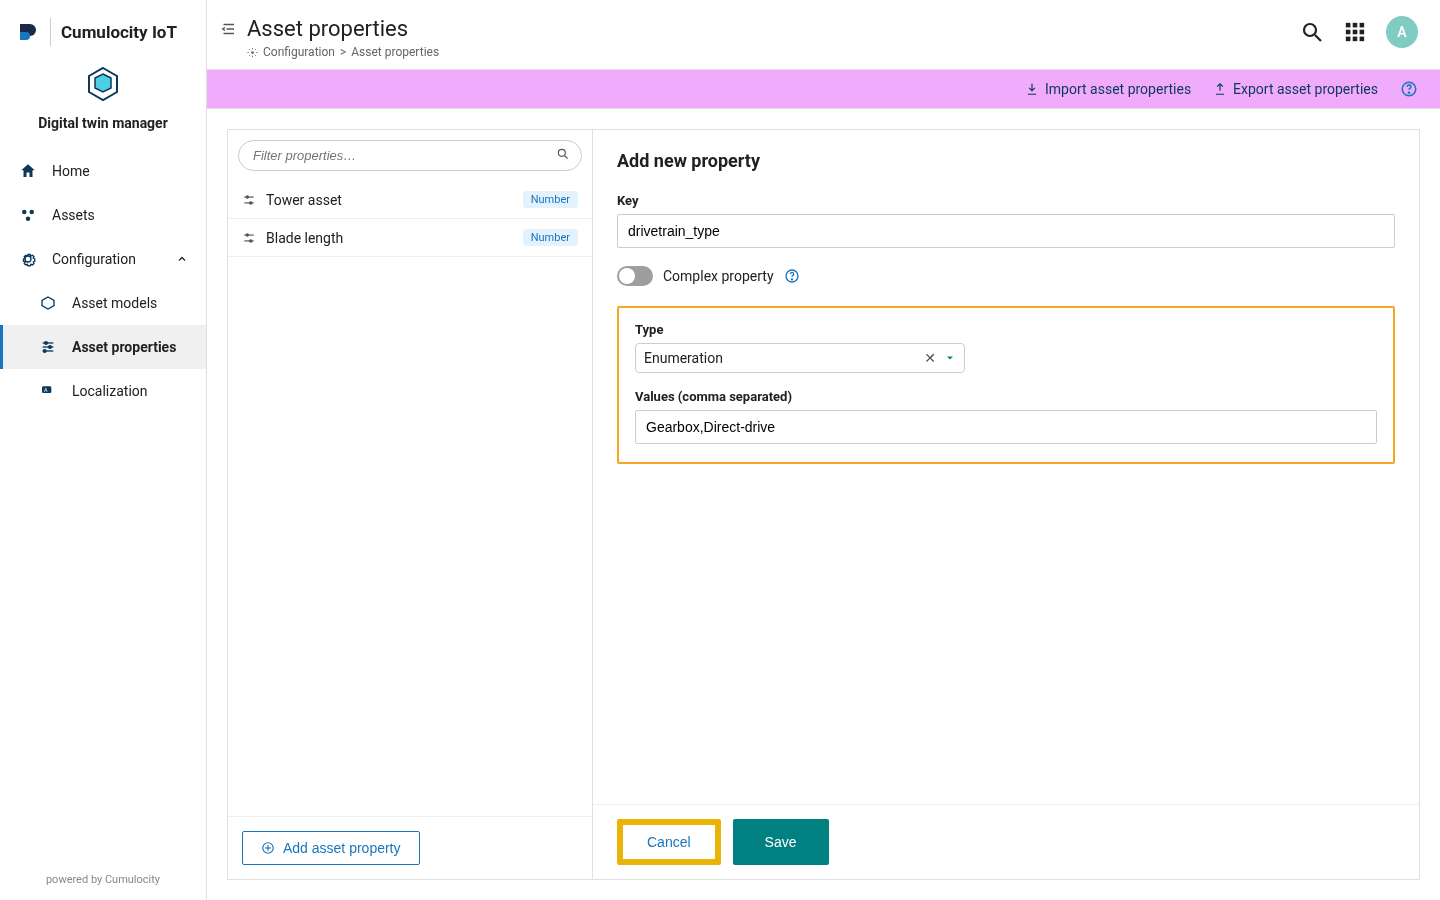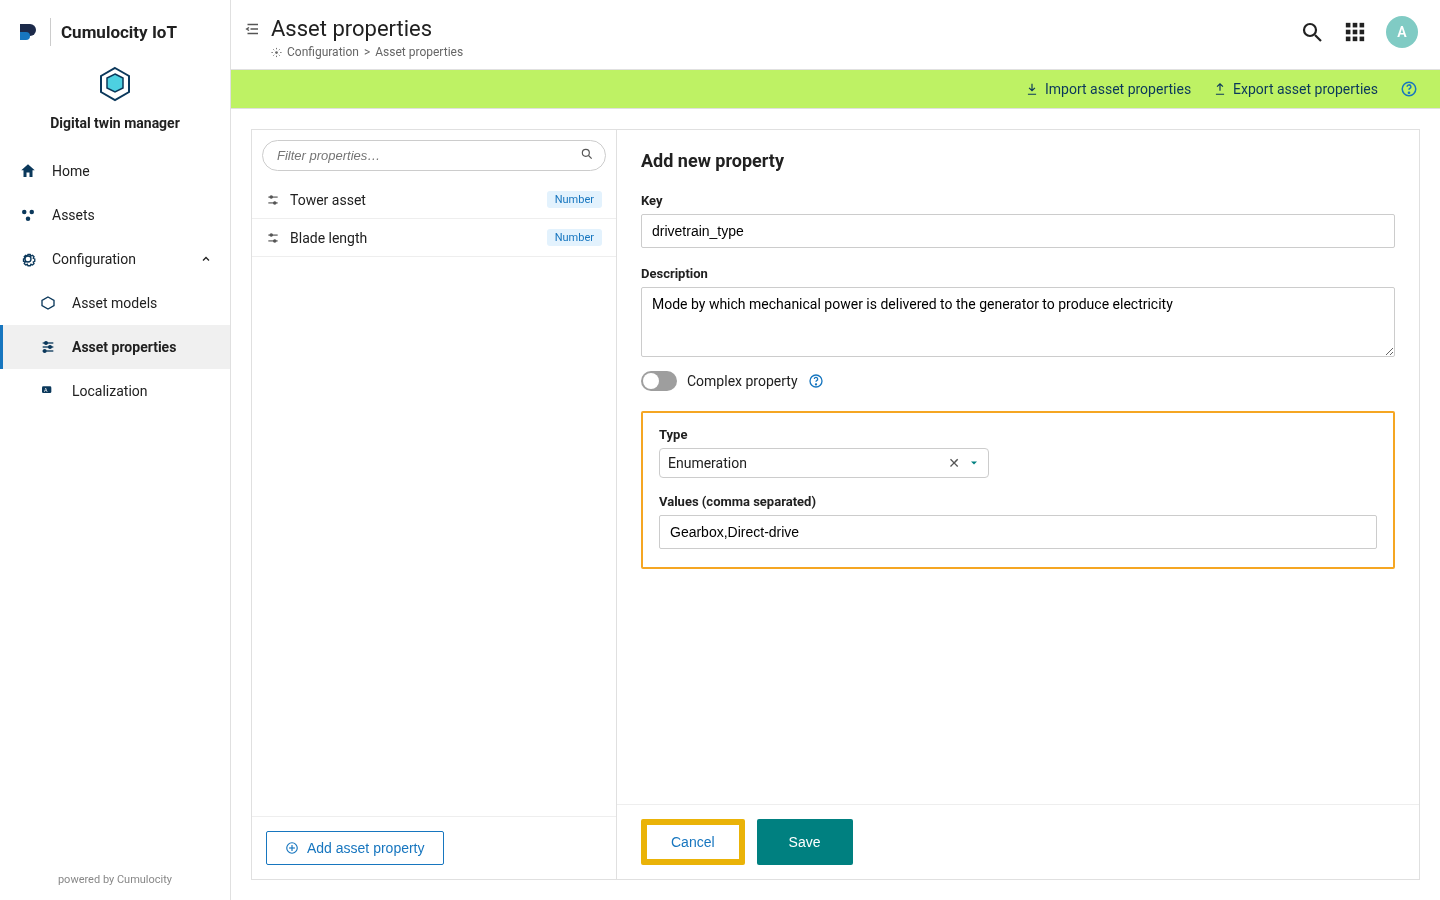--- a/index.html
+++ b/index.html
@@ -1,19 +1,19 @@
 <!DOCTYPE html>
 <html><head>
 <meta charset="utf-8">
 <style>
 * { box-sizing: border-box; margin: 0; padding: 0; }
 body { font-family: -apple-system, BlinkMacSystemFont, "Segoe UI", Roboto, Arial, sans-serif; font-size: 14px; color: #212121; background: #fff; width: 1440px; height: 900px; overflow: hidden; display: flex; }
 
 
-.sidebar { width: 231px; background: #fff; border-right: 1px solid #e0e0e0; display: flex; flex-direction: column; }
+.sidebar { width: 207px; background: #fff; border-right: 1px solid #e0e0e0; display: flex; flex-direction: column; }
 .sidebar-header { padding: 18px 16px 8px; display: flex; align-items: center; gap: 10px; }
 .logo { width: 24px; height: 24px; display: flex; align-items: center; }
 .logo-divider { width: 1px; height: 28px; background: #ccc; }
 .brand { font-size: 17px; font-weight: 700; color: #212121; }
 .sidebar-sub { text-align: center; padding: 10px 0 18px; }
 .sidebar-sub-icon { display: inline-block; margin-bottom: 8px; }
 .sidebar-sub-title { font-weight: 700; font-size: 14px; color: #212121; }
 .nav { list-style: none; }
 .nav-item { display: flex; align-items: center; padding: 12px 18px; gap: 14px; cursor: pointer; color: #212121; position: relative; }
 .nav-item.sub { padding-left: 38px; }
@@ -29,21 +29,21 @@
 .topbar { display: flex; align-items: flex-start; padding: 16px 22px 10px 12px; border-bottom: 1px solid #e0e0e0; }
 .topbar-left { display: flex; align-items: flex-start; gap: 10px; }
 .collapse-icon { margin-top: 4px; color: #555; cursor: pointer; }
 .page-title { font-size: 22px; font-weight: 400; color: #212121; }
 .breadcrumb { font-size: 12px; color: #666; margin-top: 4px; display: flex; align-items: center; gap: 5px; }
 .topbar-right { margin-left: auto; display: flex; align-items: center; gap: 20px; }
 .top-icon { cursor: pointer; color: #212121; }
 .avatar { width: 32px; height: 32px; border-radius: 50%; background: #80cbc4; display: flex; align-items: center; justify-content: center; font-weight: 600; color: #fff; font-size: 14px; }
 
 
-.actionbar { background: #bef264; border-bottom: 1px solid #e0e0e0; padding: 10px 22px; display: flex; justify-content: flex-end; gap: 22px; align-items: center; }
+.actionbar { background: #f0abfc; border-bottom: 1px solid #e0e0e0; padding: 10px 22px; display: flex; justify-content: flex-end; gap: 22px; align-items: center; }
 .action-link { display: flex; align-items: center; gap: 6px; color: #0b385b; font-size: 14px; cursor: pointer; }
 .help-circle { color: #1776BF; }
 
 
 .content { flex: 1; display: flex; padding: 20px; gap: 0; overflow: hidden; }
 .panel-left { width: 365px; border: 1px solid #e0e0e0; border-right: none; display: flex; flex-direction: column; background: #fff; }
 .panel-right { flex: 1; border: 1px solid #e0e0e0; display: flex; flex-direction: column; background: #fff; }
 
 .filter-wrap { padding: 10px; }
 .filter-input { width: 100%; border: 1px solid #ccc; border-radius: 18px; padding: 7px 36px 7px 14px; font-size: 13px; font-style: italic; color: #b91c1c; outline: none; }
@@ -306,24 +306,20 @@
       <div class="panel-right-body">
         <div class="panel-title">Add new property</div>
 
         <div class="form-row">
           <div class="form-group">
             <label class="form-label">Key</label>
             <input class="form-input" value="drivetrain_type" style="">
           </div>
         </div>
 
-        <div class="form-group full" style="margin-bottom: 10px;">
-          <label class="form-label">Description</label>
-          <textarea class="form-textarea" style="">Mode by which mechanical power is delivered to the generator to produce electricity</textarea>
-        </div>
 
         <div class="toggle-row">
           <div class="toggle">
             <div class="toggle-knob"></div>
           </div>
           <span class="toggle-label">Complex property</span>
           <span>
               <svg width="16" height="16" viewBox="0 0 24 24" fill="none" stroke="#1776BF" stroke-width="2">
                 <circle cx="12" cy="12" r="9"></circle>
                 <path d="M9.5 9a2.5 2.5 0 1 1 3.5 2.3c-.8.4-1 1-1 1.7"></path>

